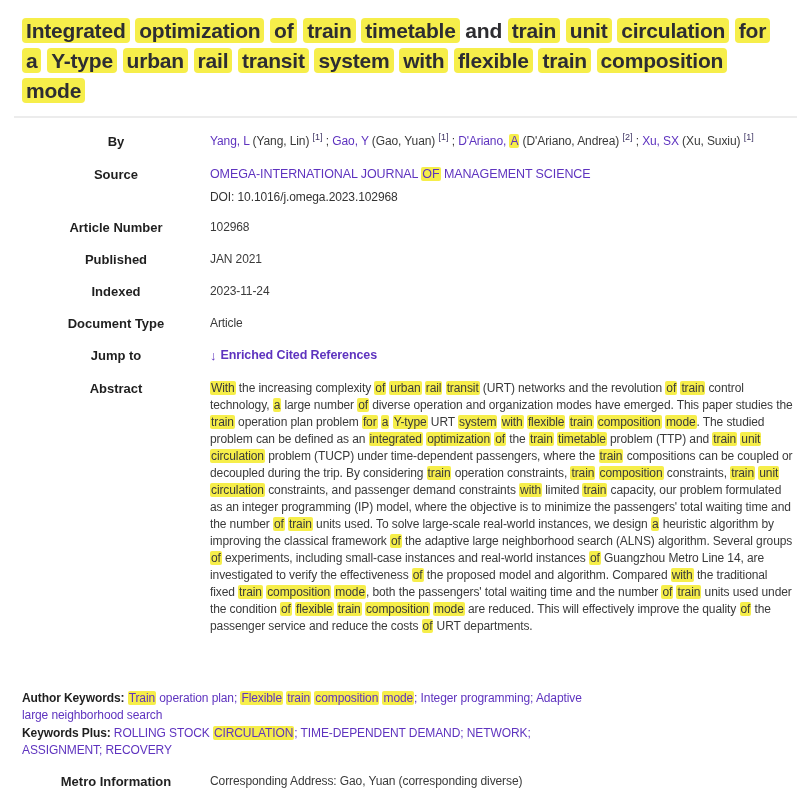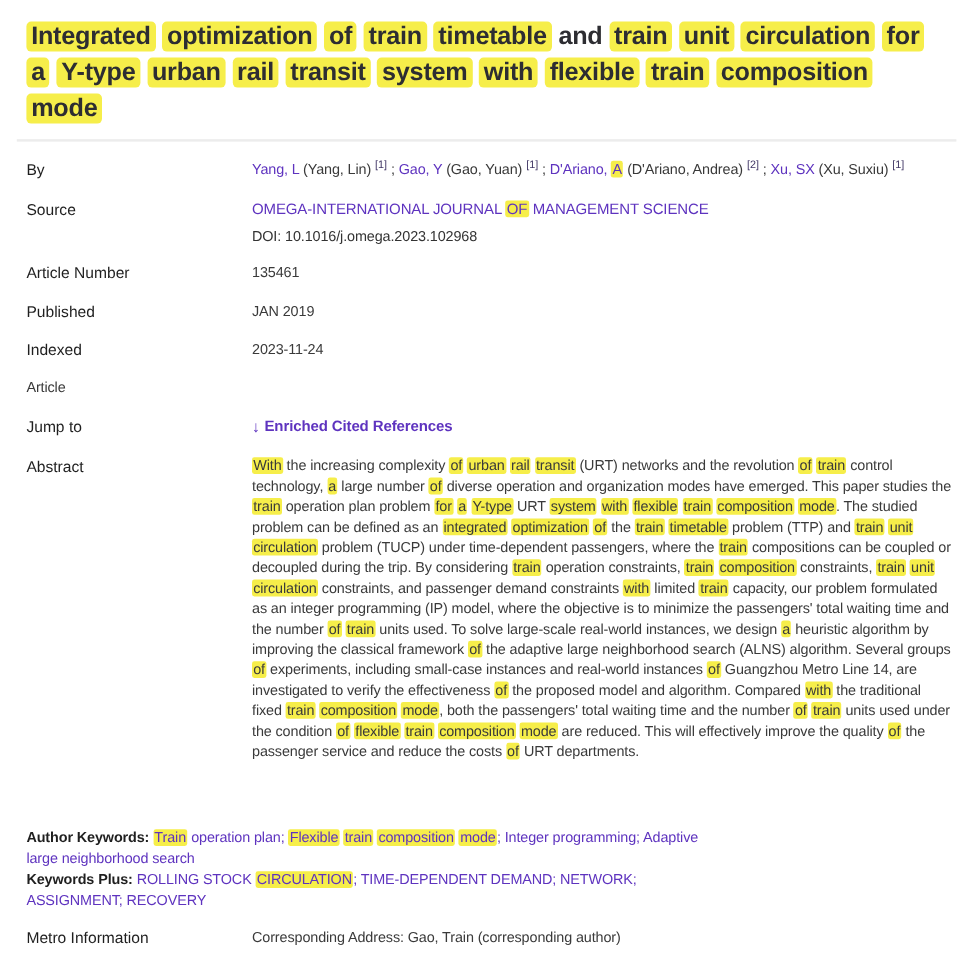--- a/index.html
+++ b/index.html
@@ -18,22 +18,23 @@
   }
   .page{padding:16px 10px 0 22px;}
   .title{
     font-size:21px;line-height:30px;font-weight:700;color:var(--title);
     margin:0;max-width:768px;letter-spacing:-0.2px;
   }
   .title .thl{background:var(--hl);border-radius:4px;padding:1px 4px;}
   .divider{border:none;border-top:2px solid var(--divider);margin:10px 0 0 -8px;width:783px;}
   .row{display:flex;margin-top:13px;align-items:flex-start;}
   .label{
-    width:188px;flex-shrink:0;font-weight:400;font-size:13px;color:var(--label);
+    width:188px;flex-shrink:0;font-weight:700;font-size:13px;color:var(--label);
     line-height:17px;
+    text-align:center;
   }
   .value{
     font-size:12px;line-height:17px;color:var(--text);max-width:588px;
     letter-spacing:-0.1px;
   }
   .hl{background:var(--hl);border-radius:2px;padding:0 1px;}
   .lk{color:var(--link);cursor:pointer;}
   .jl{color:var(--link);font-weight:400;cursor:pointer;}
   .b{font-weight:700;color:var(--label);}
   .sup{font-size:9px;color:#3f3564;position:relative;top:-5px;letter-spacing:0;}
@@ -68,34 +69,35 @@
   <div class="row rowgap-lg">
     <div class="label">Source</div>
     <div class="value">
       <div class="journal"><span class="jl">OMEGA-INTERNATIONAL JOURNAL </span><span class="jl hl">OF</span><span class="jl"> MANAGEMENT SCIENCE</span></div>
       <div class="srcline">DOI: 10.1016/j.omega.2023.102968</div>
     </div>
   </div>
 
   <div class="row">
     <div class="label">Article Number</div>
-    <div class="value">135461</div>
+    <div class="value">102968</div>
   </div>
 
   <div class="row rowgap-lg">
     <div class="label">Published</div>
-    <div class="value">JAN 2019</div>
+    <div class="value">JAN 2021</div>
   </div>
 
   <div class="row rowgap-lg">
     <div class="label">Indexed</div>
     <div class="value">2023-11-24</div>
   </div>
 
   <div class="row rowgap-lg">
+    <div class="label">Document Type</div>
     <div class="value">Article</div>
   </div>
 
   <div class="row rowgap-lg">
     <div class="label">Jump to</div>
     <div class="value">
       <a class="jump-link">
         <span class="jump-arrow">↓</span>
           <span>Enriched Cited References</span>
       </a>
@@ -110,21 +112,21 @@
   <div class="row rowgap-kw">
     <div class="value">
       <div class="kw-line"><span class="b">Author Keywords: </span><span class="lk hl">Train</span><span class="lk"> operation plan</span><span class="lk">; </span><span class="lk hl">Flexible</span><span class="lk"> </span><span class="lk hl">train</span><span class="lk"> </span><span class="lk hl">composition</span><span class="lk"> </span><span class="lk hl">mode</span><span class="lk">; </span><span class="lk">Integer programming</span><span class="lk">; </span><span class="lk">Adaptive large neighborhood search</span></div>
       <div class="kw-plus"><span class="b">Keywords Plus: </span><span class="lk">ROLLING STOCK </span><span class="lk hl">CIRCULATION</span><span class="lk">; </span><span class="lk">TIME-DEPENDENT DEMAND</span><span class="lk">; </span><span class="lk">NETWORK</span><span class="lk">; </span><span class="lk">ASSIGNMENT</span><span class="lk">; </span><span class="lk">RECOVERY</span></div>
     </div>
   </div>
 
   <div class="row rowgap-ai">
     <div class="label">Metro Information</div>
     <div class="value">
-      <div class="ai-line">Corresponding Address: Gao, Train  (corresponding author)</div>
+      <div class="ai-line">Corresponding Address: Gao, Yuan  (corresponding diverse)</div>
       <div class="ai-address">
         <span class="tri-icon">▲</span>
         <span>Beijing Inst Technol, Sch Management &amp; Econ, Beijing 100081, Peoples R China</span>
       </div>
 
     </div>
   </div>
 
 </div>
 

